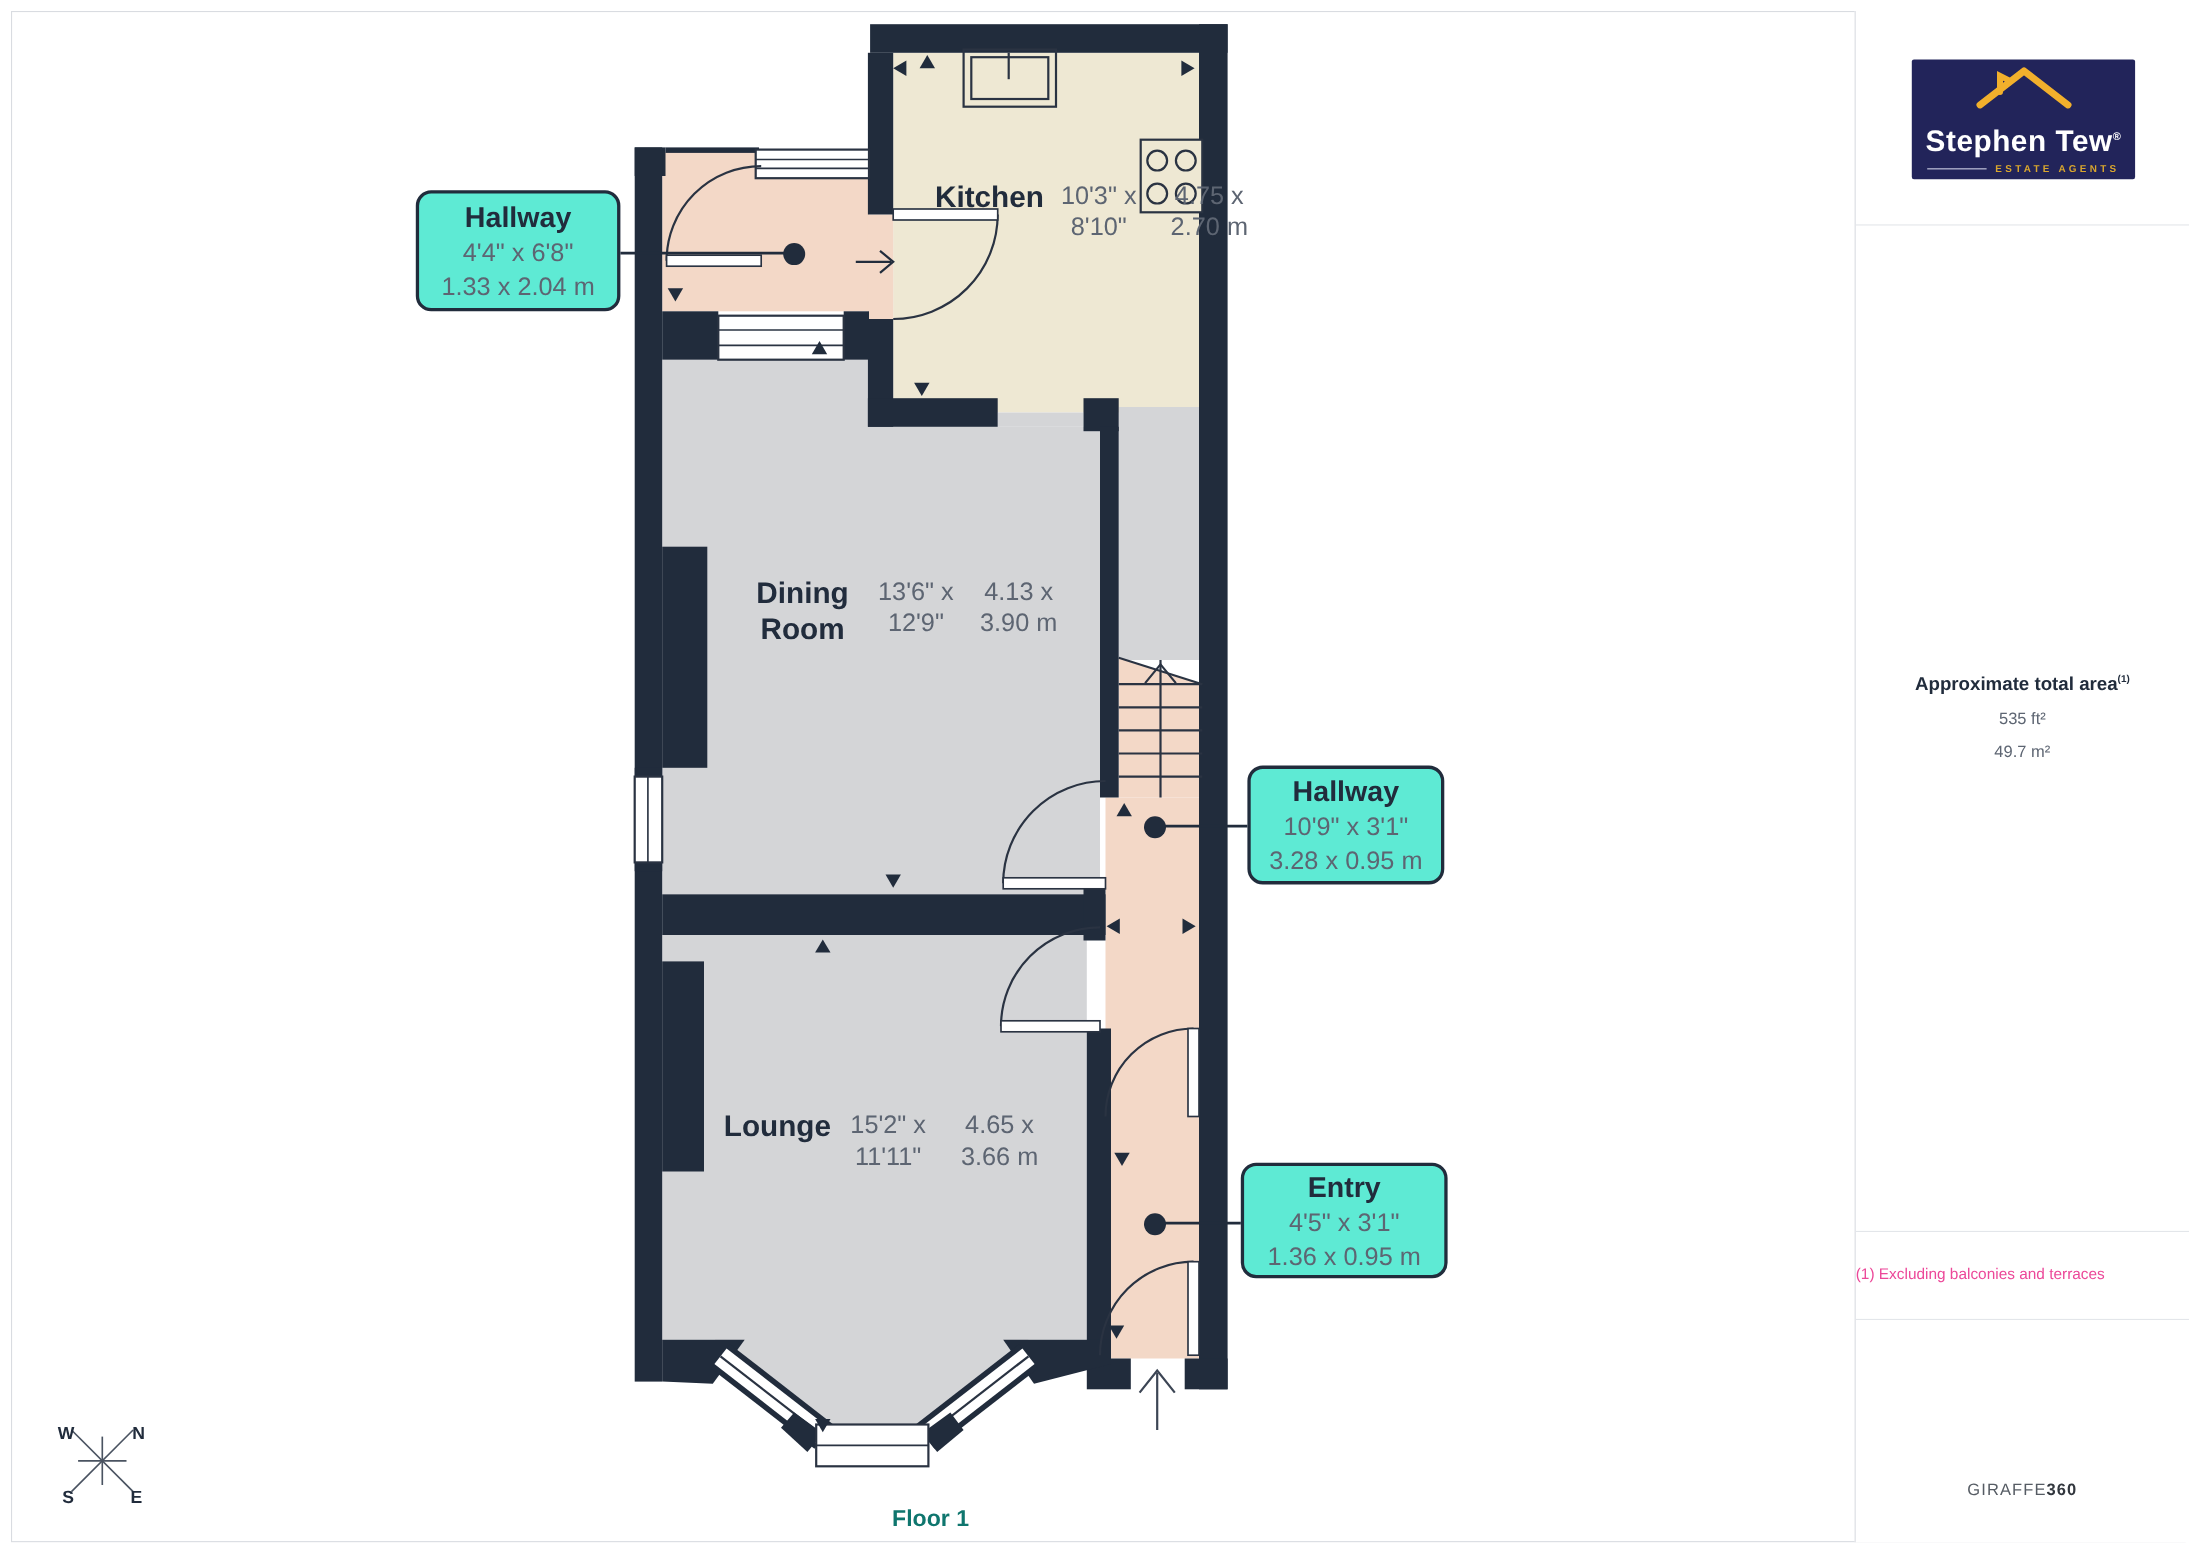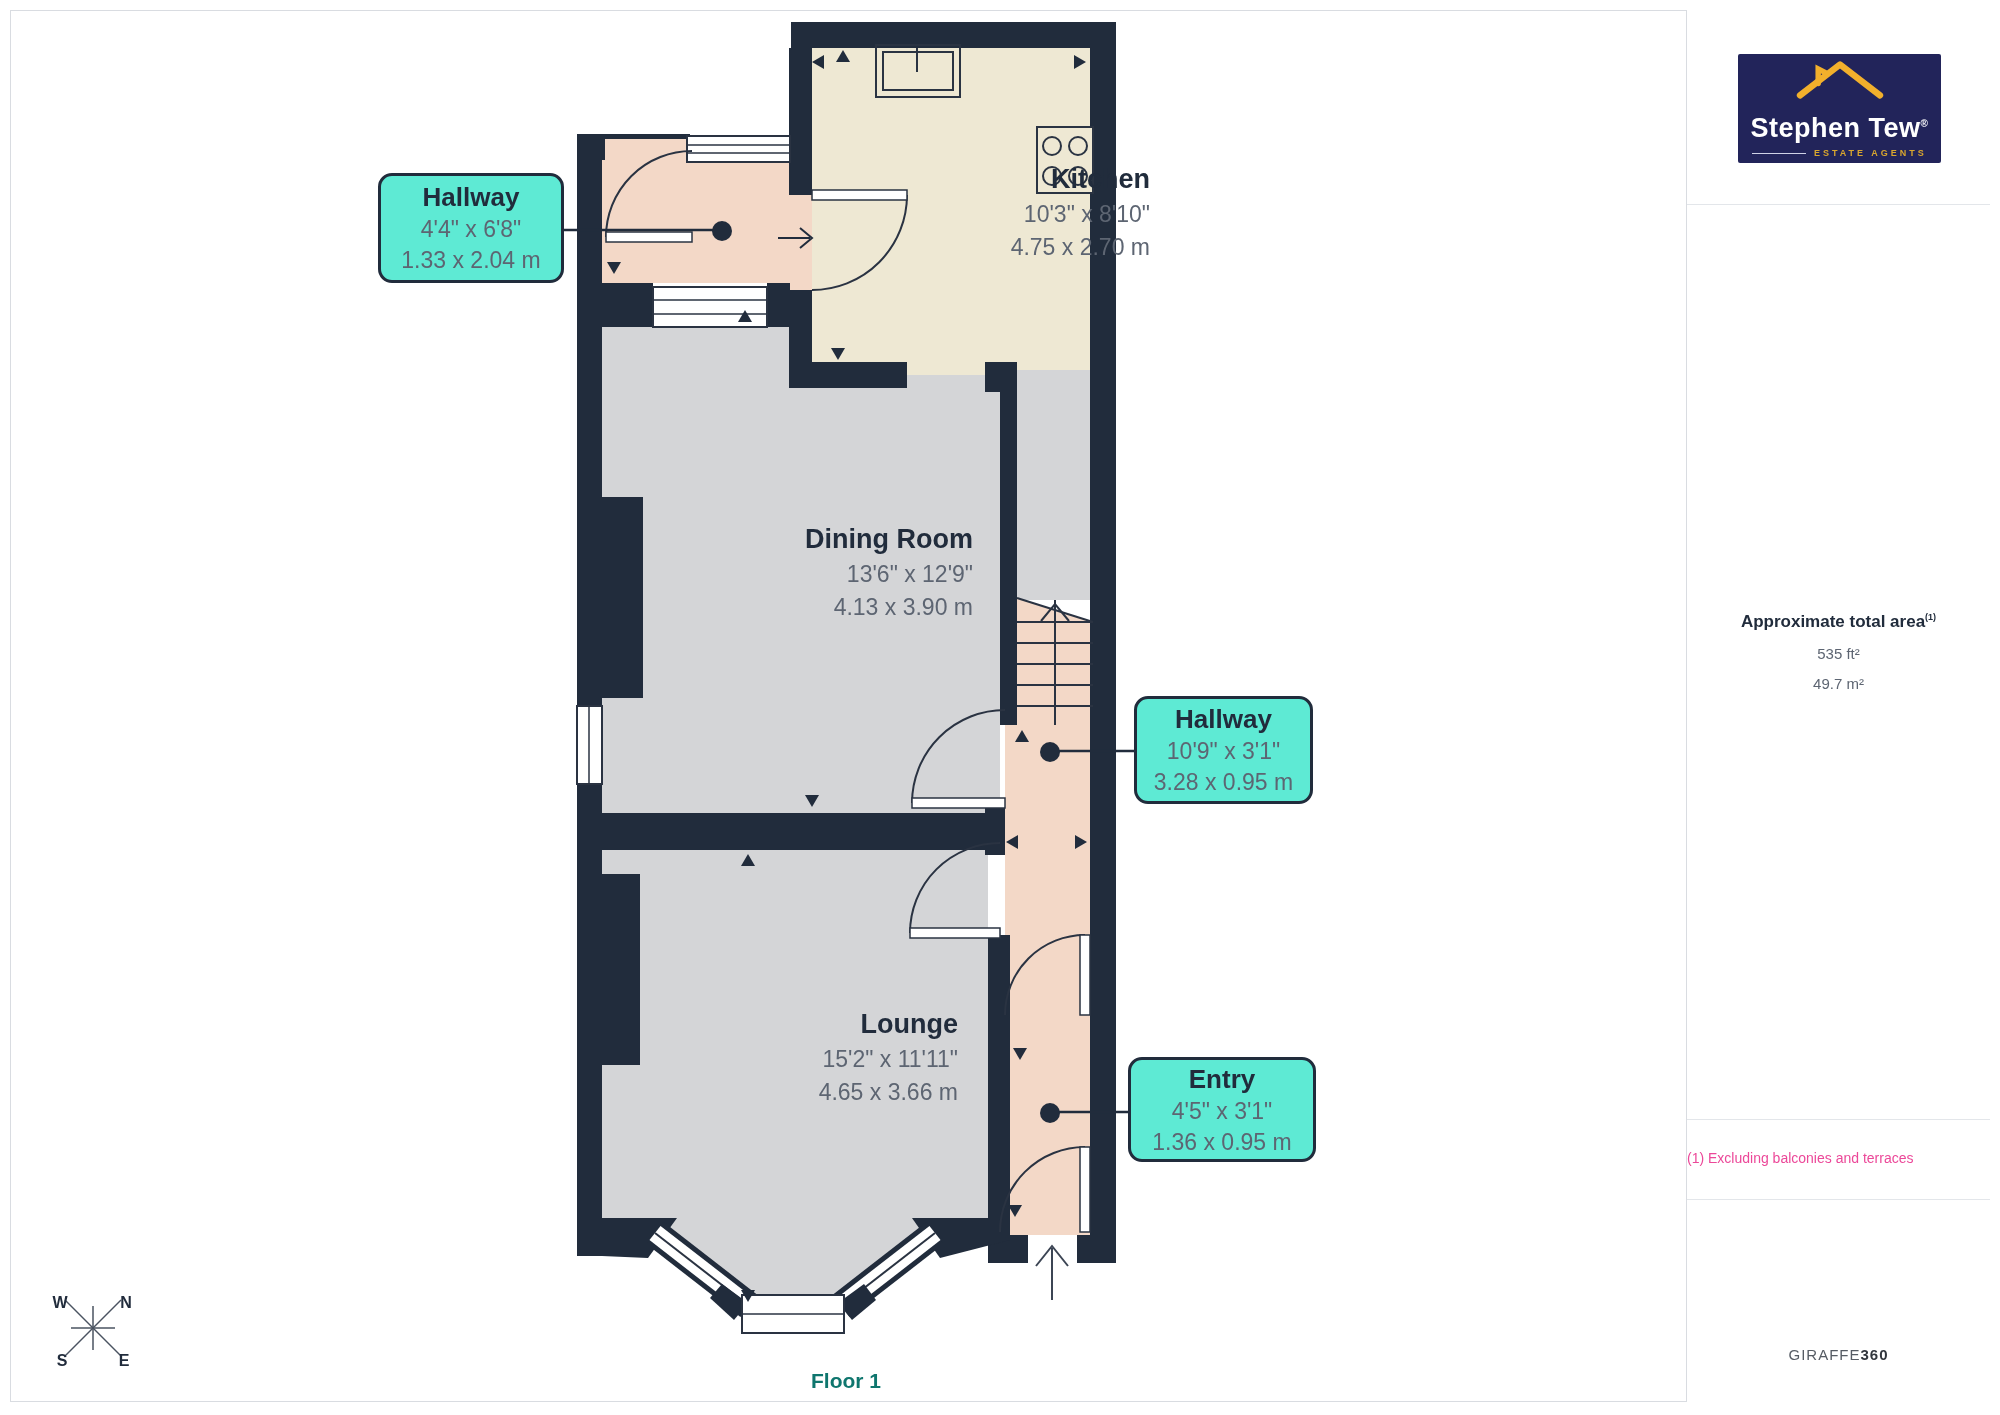--- a/index.html
+++ b/index.html
@@ -11,21 +11,21 @@
     border:1px solid #d9dce1;box-sizing:border-box;}
   .plan-svg{position:absolute;left:0;top:0;}
 
   
   .label-box{position:absolute;background:#5eead4;border:3px solid #212c3c;border-radius:14px;
     display:flex;flex-direction:column;align-items:center;justify-content:center;gap:2px;box-sizing:border-box;}
   .room-name{font-size:26px;font-weight:bold;color:#212c3c;line-height:32px;}
   .room-dim{font-size:23px;color:#5d6572;line-height:29px;}
 
   
-  .room-label{position:absolute;display:flex;flex-direction:column;align-items:flex-end;gap:4px;text-align:center;}
+  .room-label{position:absolute;display:flex;flex-direction:row;align-items:flex-start;gap:4px;text-align:center;}
   .room-label .room-name{font-size:27px;line-height:33px;}
 
   .floor-label{position:absolute;left:766px;top:1369px;width:160px;text-align:center;
     font-size:21px;font-weight:bold;color:#0f766e;}
 
   
   .sidebar{position:absolute;left:1686px;top:10px;width:304px;height:1392px;background:#ffffff;
     border-left:1px solid #d9dce1;box-sizing:border-box;}
   .sb-divider{position:absolute;left:0;width:100%;height:1px;background:#e3e6ea;}
   .logo{position:absolute;left:51px;top:44px;width:203px;height:109px;background:#22245a;border-radius:2px;

